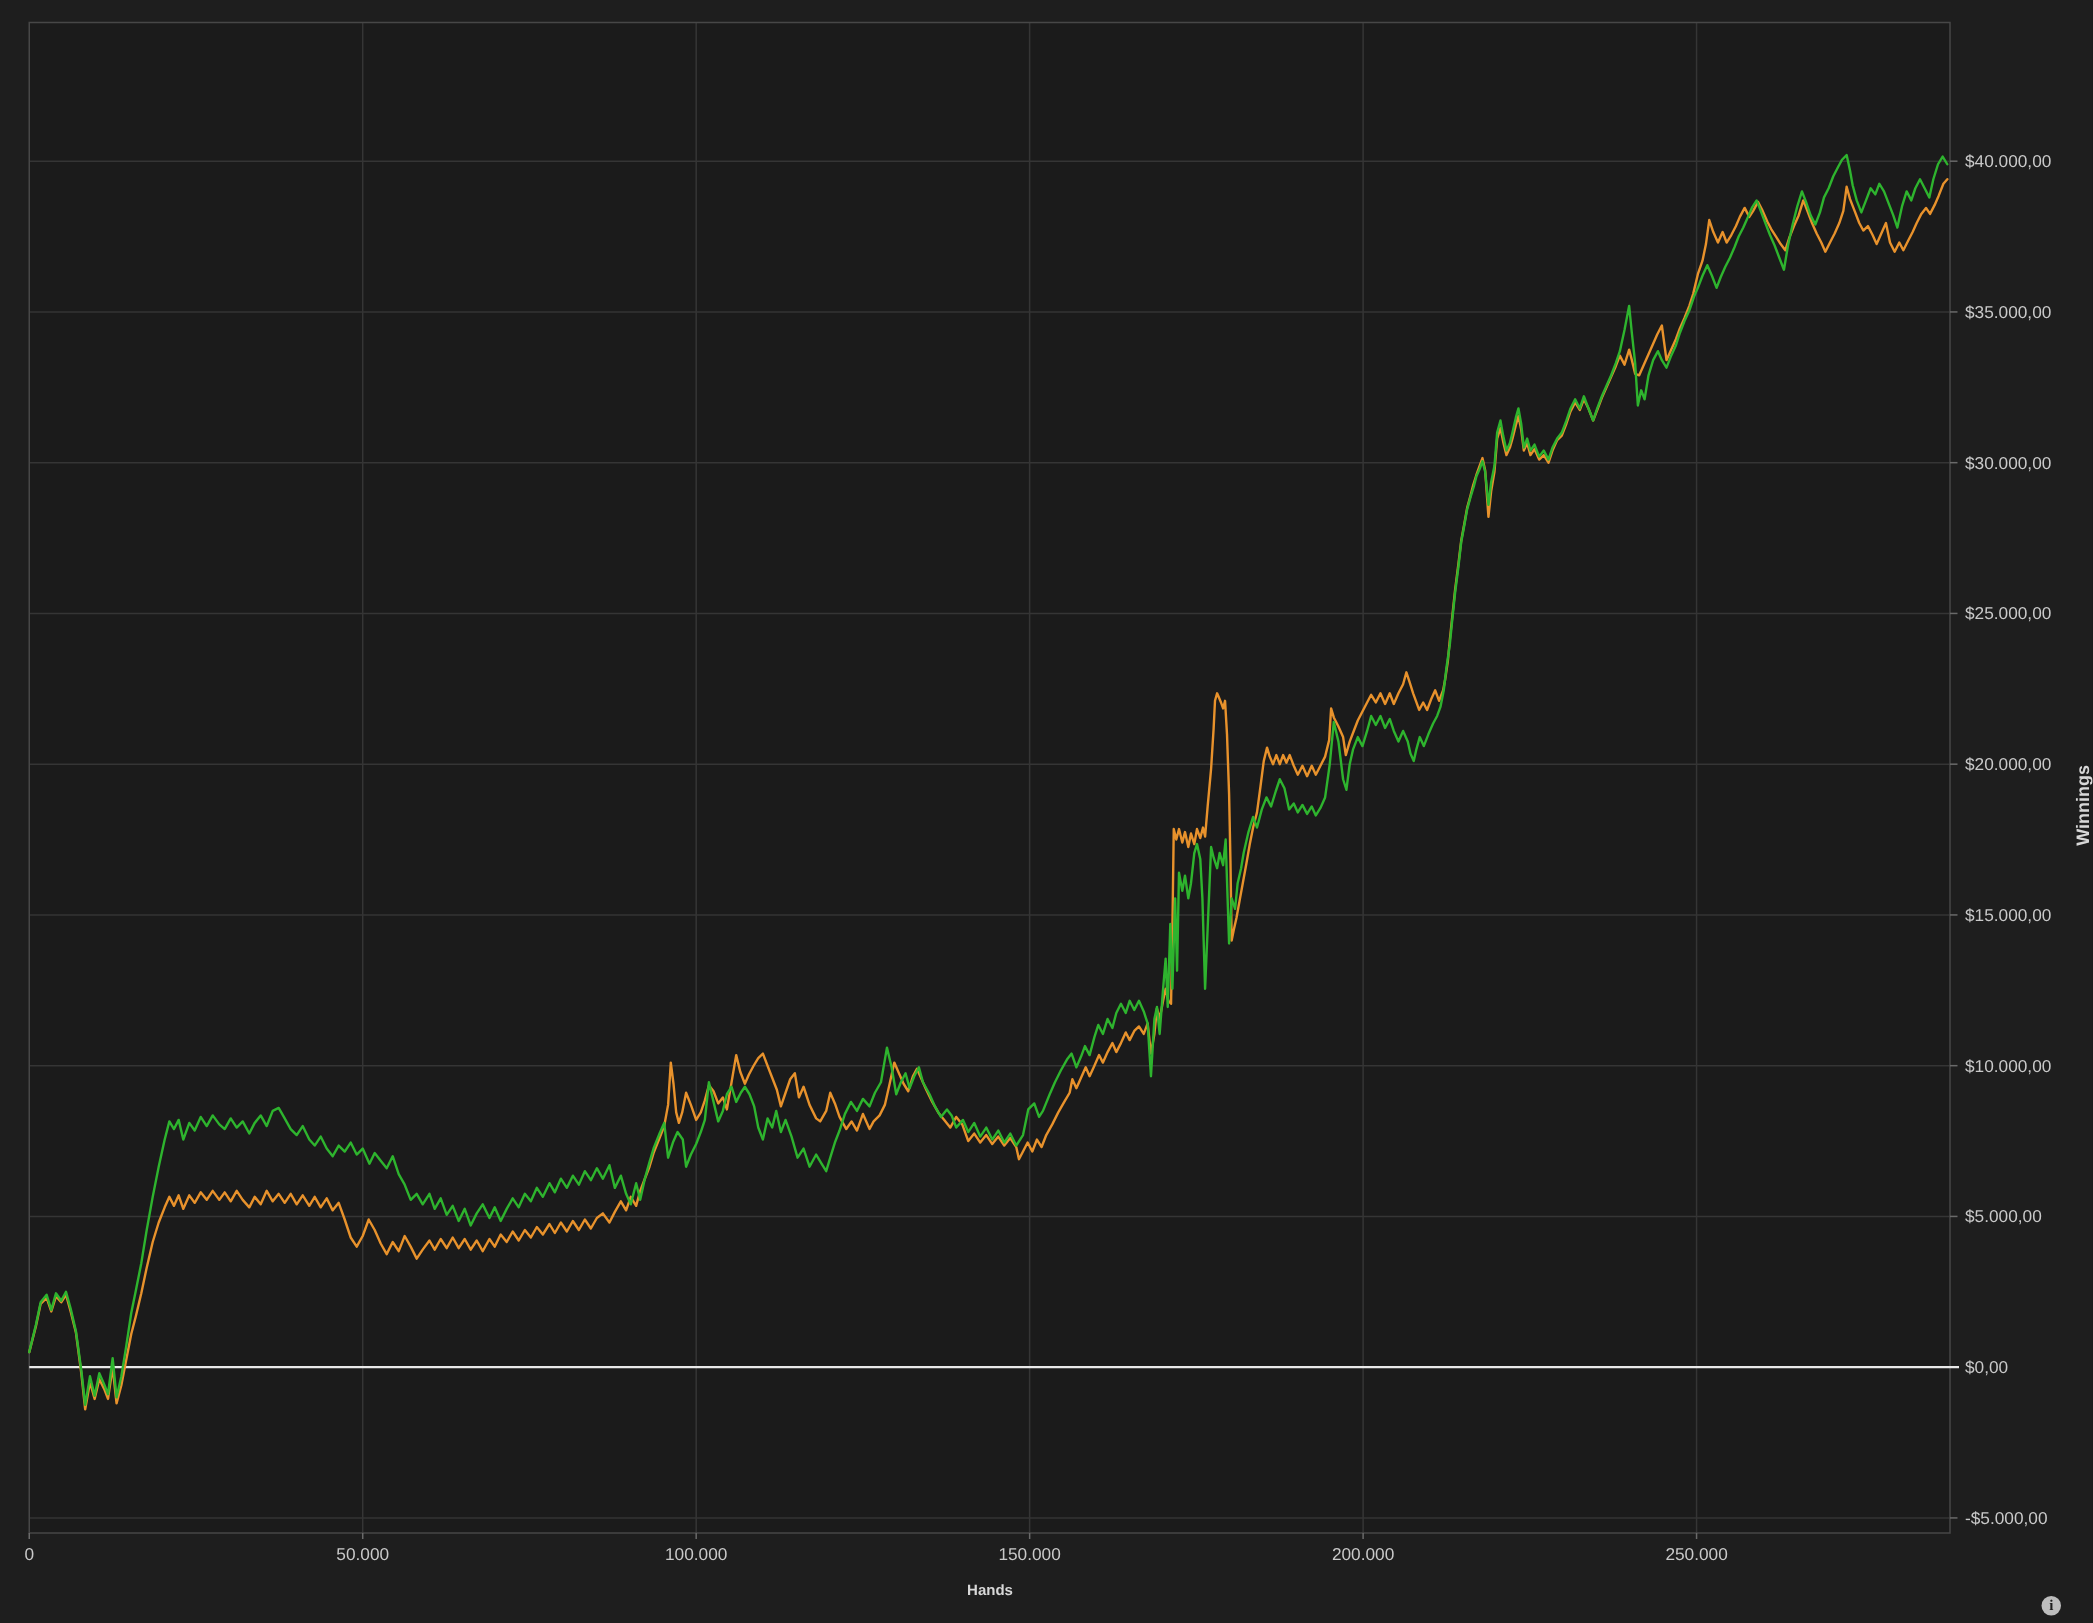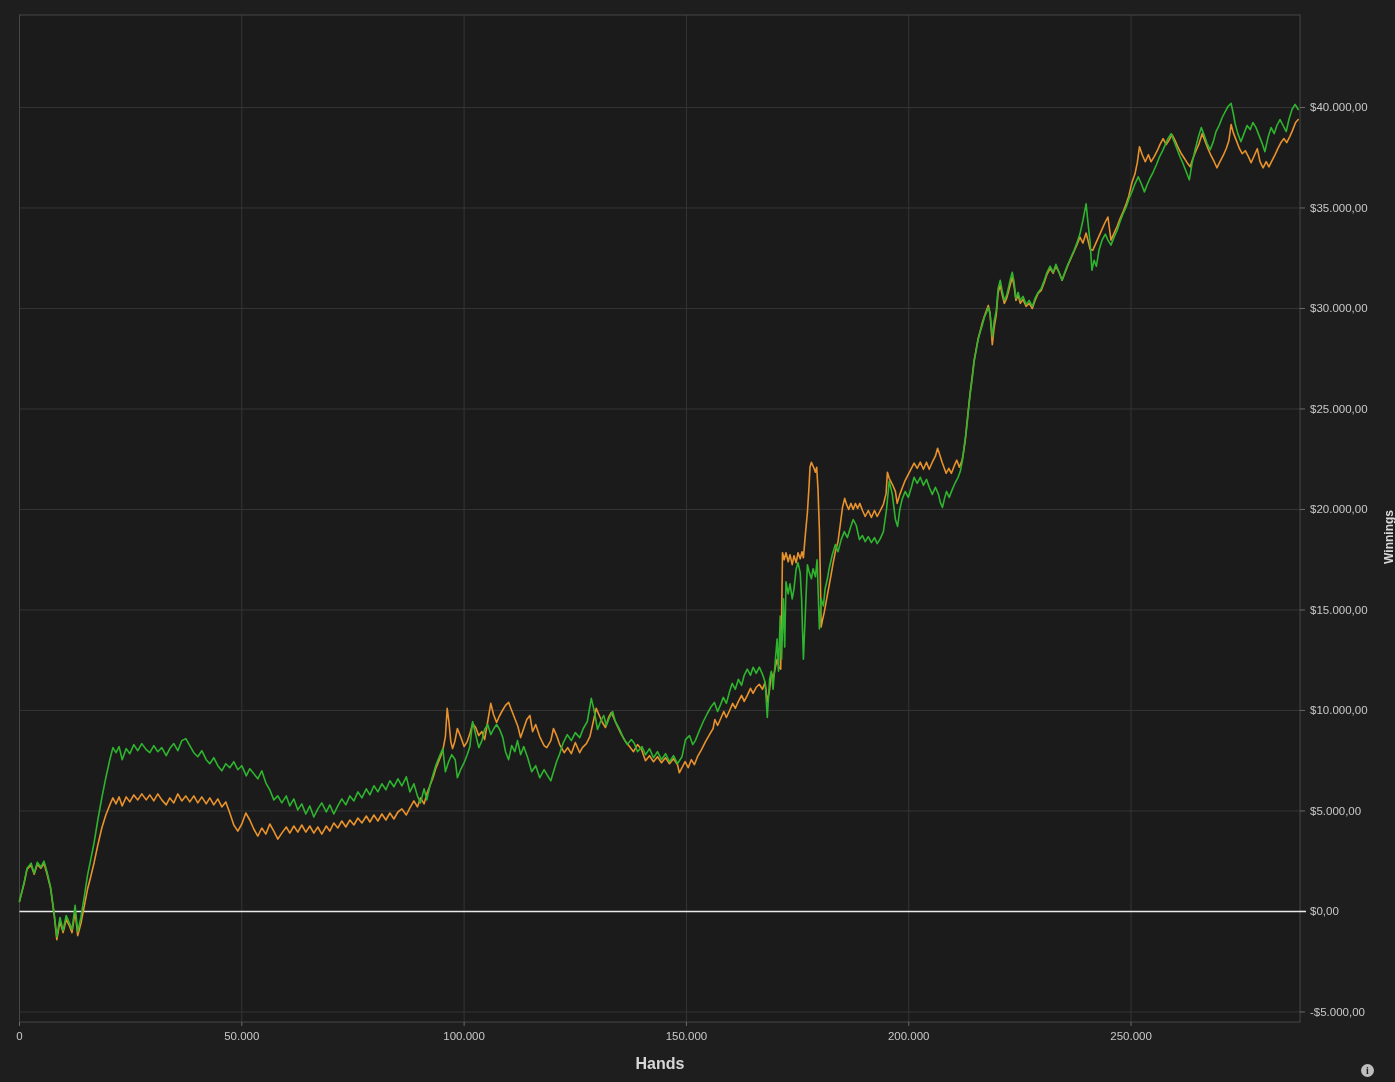--- a/index.html
+++ b/index.html
@@ -4,21 +4,21 @@
 <style>
   html,body{margin:0;padding:0;}
   body{
     width:1395px;height:1082px;position:relative;overflow:hidden;
     background:#1e1e1e;
     font-family:"Liberation Sans","DejaVu Sans",sans-serif;
   }
   #chart-svg{position:absolute;left:0;top:0;}
   .axis-title-x{
     position:absolute;left:0;top:1055px;width:1320px;text-align:center;
-    color:#d8d8d8;font-size:16px;font-weight:bold;
+    color:#d8d8d8;font-size:10px;font-weight:bold;
   }
   .axis-title-y{
     position:absolute;right:6px;top:510px;
     transform:rotate(-90deg) translateY(-50%);transform-origin:right top;
     color:#d8d8d8;font-size:12px;font-weight:bold;white-space:nowrap;
   }
   .info-badge{
     position:absolute;left:1361px;top:1064px;width:13px;height:13px;
     border-radius:50%;background:#bdbdbd;color:#1e1e1e;
     font-size:10px;font-weight:bold;text-align:center;line-height:13px;

